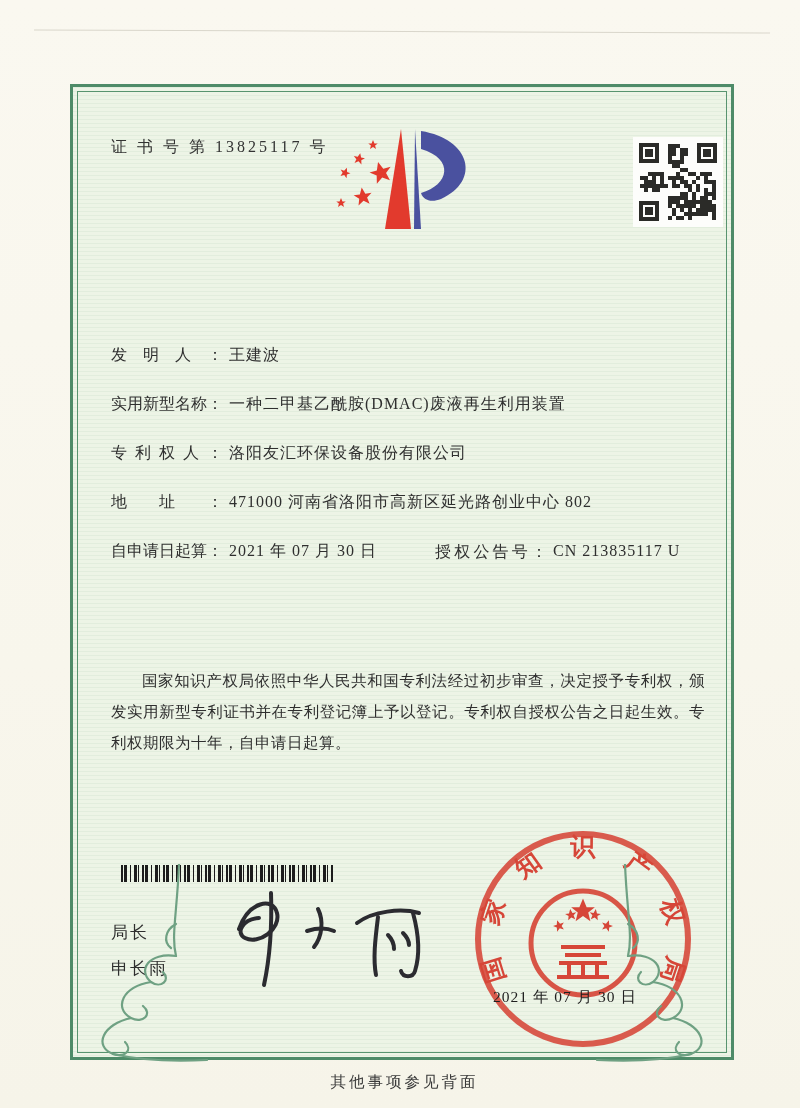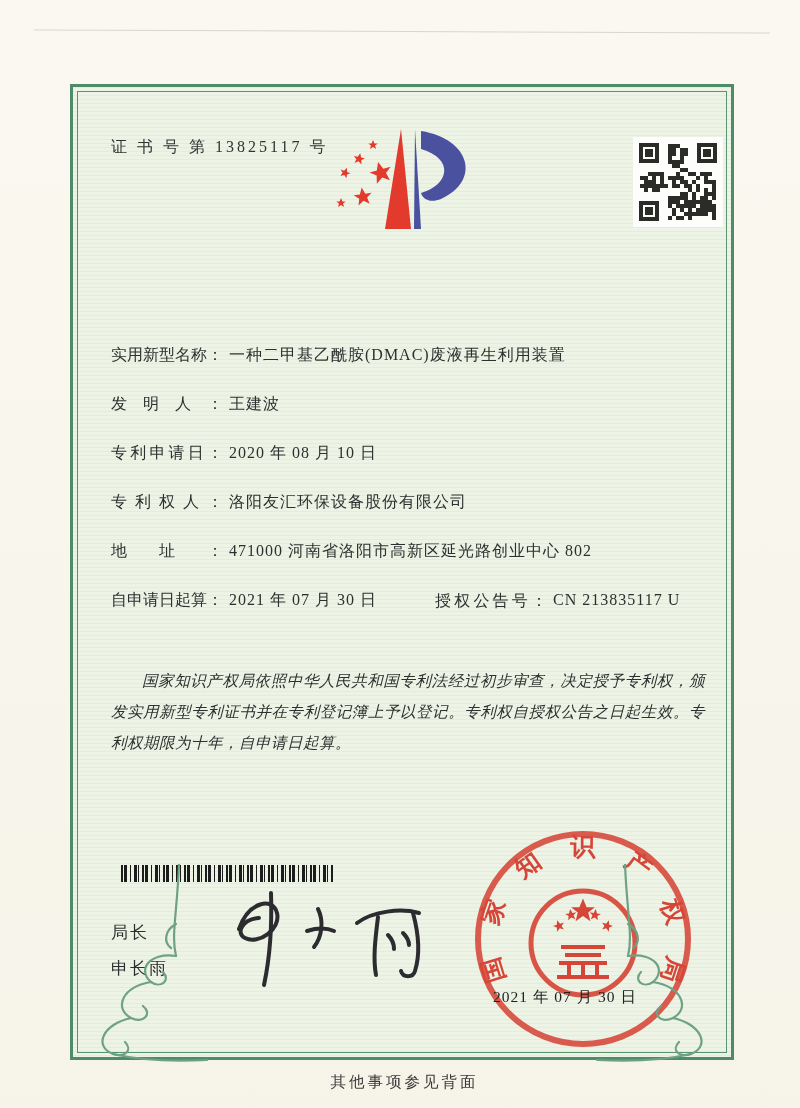--- a/index.html
+++ b/index.html
@@ -35,21 +35,21 @@
   .cert-title{position:absolute;left:0;right:0;top:158px;margin:0;text-align:center;
     font-size:40px;font-weight:600;letter-spacing:11px;color:#2b2b2b;}
   
   .fields{position:absolute;left:38px;right:26px;top:258px;font-size:16px;}
   .field-row{height:27px;margin-bottom:22px;white-space:nowrap;}
   .flabel{display:inline-block;width:112px;text-align:justify;text-align-last:justify;vertical-align:top;}
   .flabel::after{content:"\FF1A";}
   .fvalue{margin-left:6px;letter-spacing:1px;}
   .pair2{display:inline-block;margin-left:58px;}
   
-  .body-text{position:absolute;left:38px;right:26px;top:578px;font-size:15.5px;line-height:31px;text-align:justify;letter-spacing:.5px;font-style:italic;}
+  .body-text{position:absolute;left:38px;right:26px;top:578px;font-size:15.5px;line-height:31px;text-align:justify;letter-spacing:.5px;}
   .body-text p{margin:0;text-indent:2em;}
   
   .barcode{position:absolute;left:48px;top:778px;width:212px;height:17px;
     background:repeating-linear-gradient(90deg,
       #1c1c1c 0 2px, rgba(0,0,0,0) 2px 3px,
       #1c1c1c 3px 6px, rgba(0,0,0,0) 6px 9px,
       #1c1c1c 9px 10px, rgba(0,0,0,0) 10px 13px,
       #1c1c1c 13px 16px, rgba(0,0,0,0) 16px 17px,
       #1c1c1c 17px 18px, rgba(0,0,0,0) 18px 21px);}
   
@@ -226,27 +226,24 @@
         <div style="grid-area: 19 / 19;"></div>
       </div>
     <div class="qr-finder tl"></div>
     <div class="qr-finder tr"></div>
     <div class="qr-finder bl"></div>
   </div>
 
 
   <div class="fields">
     <div class="field-row">
+      <span class="flabel">发明人</span><span class="fvalue">王建波</span>
+    </div>
+    <div class="field-row">
       <span class="flabel">实用新型名称</span><span class="fvalue">一种二甲基乙酰胺(DMAC)废液再生利用装置</span>
-    </div>
-    <div class="field-row">
-      <span class="flabel">发明人</span><span class="fvalue">王建波</span>
-    </div>
-    <div class="field-row">
-      <span class="flabel">专利申请日</span><span class="fvalue">2020 年 08 月 10 日</span>
     </div>
     <div class="field-row">
       <span class="flabel">专利权人</span><span class="fvalue">洛阳友汇环保设备股份有限公司</span>
     </div>
     <div class="field-row">
       <span class="flabel">地址</span><span class="fvalue">471000 河南省洛阳市高新区延光路创业中心 802</span>
     </div>
     <div class="field-row">
       <span class="flabel">自申请日起算</span><span class="fvalue">2021 年 07 月 30 日</span><span class="pair2"><span class="flabel">授权公告号</span><span class="fvalue">CN 213835117 U</span></span>
     </div>

